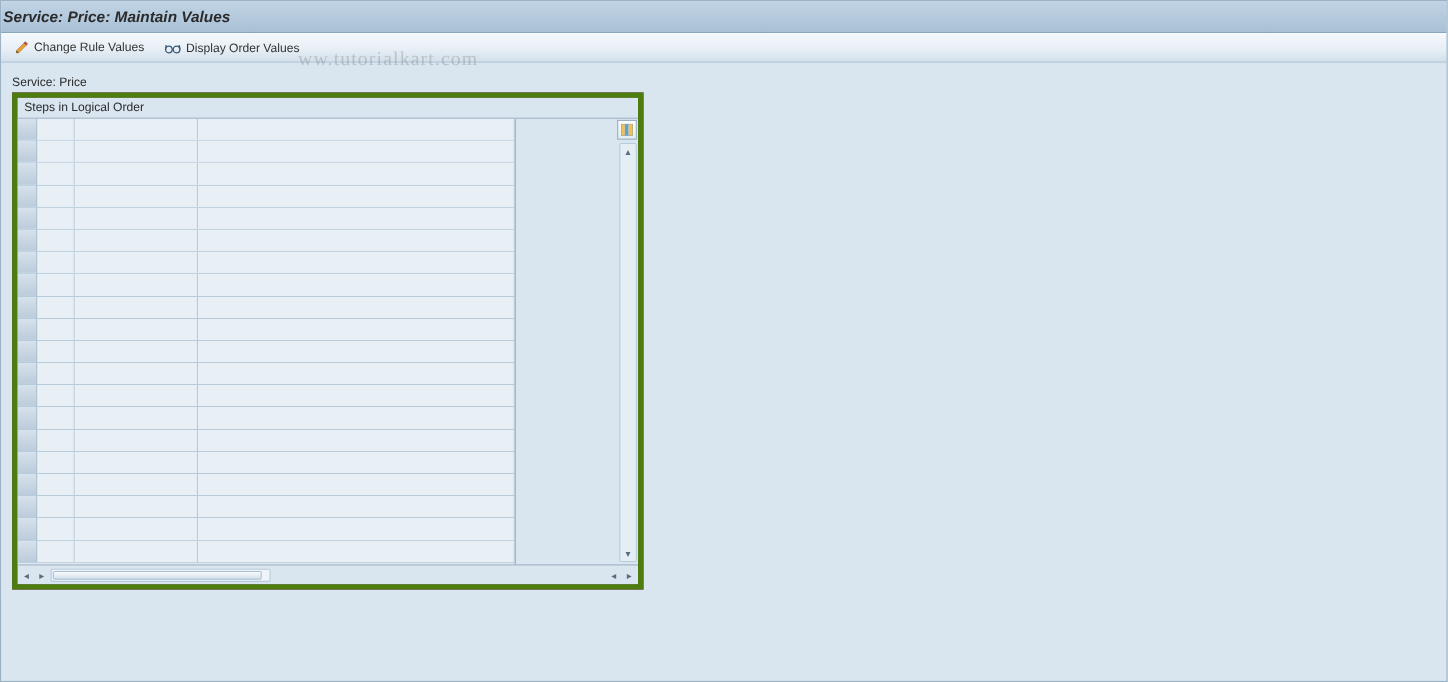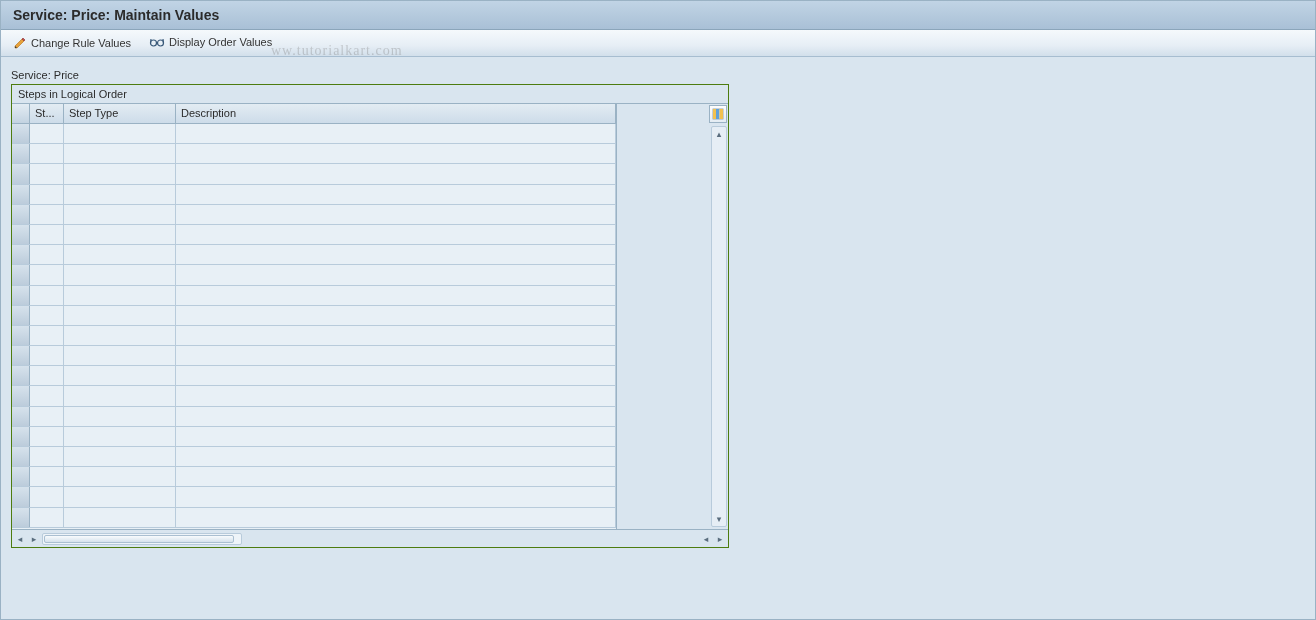--- a/index.html
+++ b/index.html
@@ -13,31 +13,32 @@
       background: #d9e5ef;
       width: 1316px;
       height: 620px;
       overflow: hidden;
       position: relative;
       border: 1px solid #9ab2c4;
     }
     .title-bar {
       background: linear-gradient(#c1d4e5, #a9c0d6);
       border-bottom: 1px solid #8ba5ba;
-      padding: 6px 12px;
+      padding: 6px 2px;
       font-weight: bold;
+      font-style: italic;
       font-size: 14px;
       color: #2b2b2b;
     }
     .toolbar {
       background: linear-gradient(#f5f9fc, #e6eef5 60%, #d2dfeb);
       border-bottom: 1px solid #a7bdd0;
       padding: 6px 12px;
       display: flex;
-      align-items: flex-start;
+      align-items: flex-end;
       gap: 18px;
       color: #333;
     }
     .toolbar-item {
       display: flex;
       align-items: center;
       gap: 4px;
       cursor: pointer;
     }
     .icon-pencil {
@@ -47,40 +48,40 @@
     }
     .icon-glasses {
       width: 16px;
       height: 12px;
       display: inline-block;
     }
     .watermark {
       position: absolute;
       top: 42px;
       left: 270px;
-      font-size: 14px;
+      font-size: 18px;
       color: rgba(128,128,128,0.35);
       font-family: Georgia, serif;
       letter-spacing: 1px;
       pointer-events: none;
     }
     .content {
       padding: 12px 10px 10px 10px;
       background: #d9e5ef;
     }
     .section-label {
       font-size: 11px;
       color: #2b2b2b;
       margin-bottom: 3px;
       margin-left: 0;
     }
     .table-wrap {
-      border: 1px solid #4d7c0f;
+      border: 5px solid #4d7c0f;
       background: #a21caf;
-      width: 718px;
+      width: 574px;
       position: relative;
     }
     .table-title-row {
       background: #d9e5ef;
       border-bottom: 1px solid #9ab2c4;
       padding: 3px 6px;
       font-size: 11px;
       color: #2b2b2b;
     }
     .grid-area {
@@ -224,26 +225,20 @@
 </div>
 
 <div class="watermark">ww.tutorialkart.com</div>
 
 <div class="content">
   <div class="section-label">Service: Price</div>
   <div class="table-wrap">
     <div class="table-title-row">Steps in Logical Order</div>
     <div class="grid-area">
       <div class="main-grid">
-        <div class="grid-header">
-          <div class="hcell col-sel"></div>
-          <div class="hcell col-st">St...</div>
-          <div class="hcell col-type">Step Type</div>
-          <div class="hcell col-desc">Description</div>
-        </div>
         <div class="grid-body" id="grid-body">
             <div class="grid-row">
               <div class="cell sel col-sel"></div>
               <div class="cell col-st"></div>
               <div class="cell col-type"></div>
               <div class="cell col-desc"></div>
             </div>
             <div class="grid-row">
               <div class="cell sel col-sel"></div>
               <div class="cell col-st"></div>

